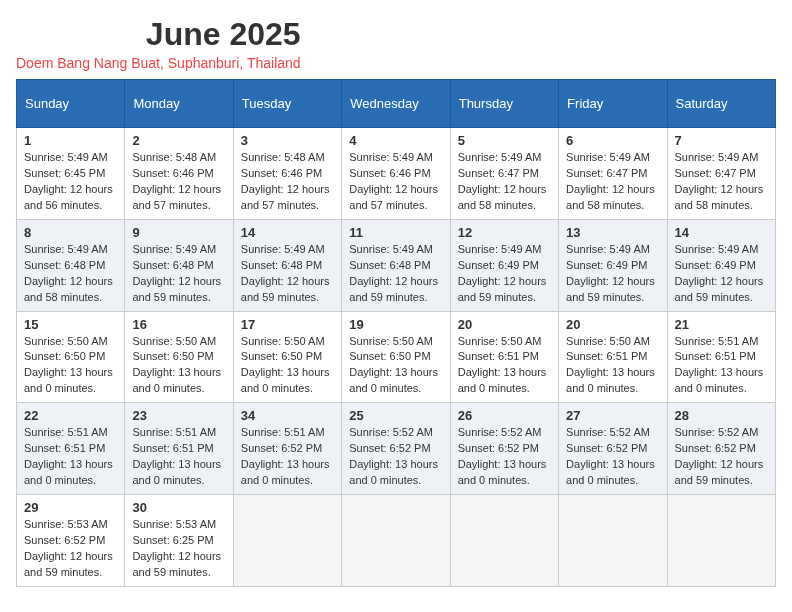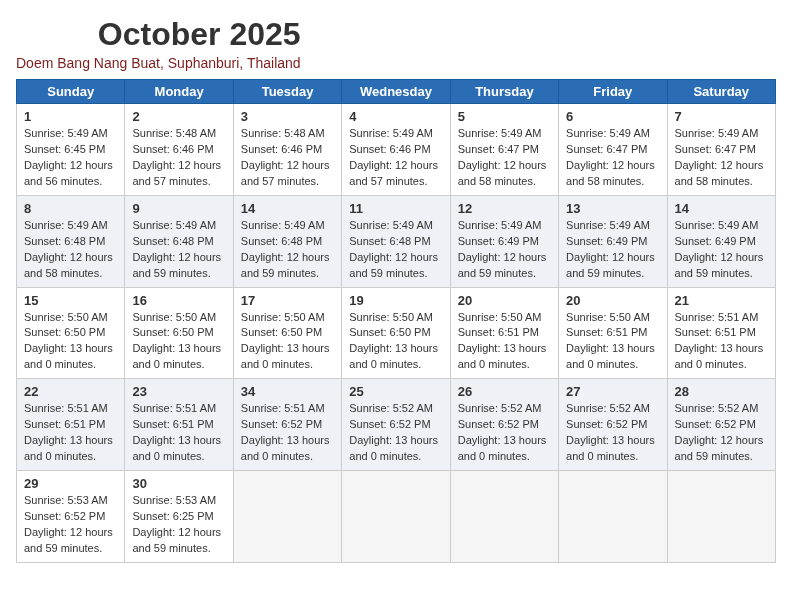--- a/index.html
+++ b/index.html
@@ -48,35 +48,35 @@
     .title-area {
       text-align: right;
     }
     .month-title {
       font-size: 32px;
       font-weight: bold;
       color: #333;
     }
     .location-title {
       font-size: 14px;
-      color: #7f1d1d;
+      color: #ef4444;
       margin-top: 2px;
     }
     .calendar {
       width: 100%;
       border-collapse: collapse;
       margin-top: 8px;
     }
     .calendar th {
       background: #2a6db5;
       color: #fff;
       font-size: 13px;
-      font-weight: bold;
-      text-align: center;
-      padding: 4px 8px;
+      font-weight: normal;
+      text-align: left;
+      padding: 16px 8px;
       border: 1px solid #1a5a9a;
     }
     .calendar td {
       vertical-align: top;
       padding: 5px 7px;
       border: 1px solid #ccc;
       font-size: 10.5px;
       color: #333;
       background: #fff;
       width: 14.28%;
@@ -97,21 +97,21 @@
     }
     .row-shaded td {
       background: #eef2f7;
     }
   </style>
 </head>
 <body>
 
 <div class="header-area">
   <div class="title-area">
-    <div class="month-title">October 2025</div>
+    <div class="month-title">June 2025</div>
     <div class="location-title">Doem Bang Nang Buat, Suphanburi, Thailand</div>
   </div>
 </div>
 
 <table class="calendar">
   <thead>
     <tr>
     <th>Sunday</th>
         <th>Monday</th>
         <th>Tuesday</th>

